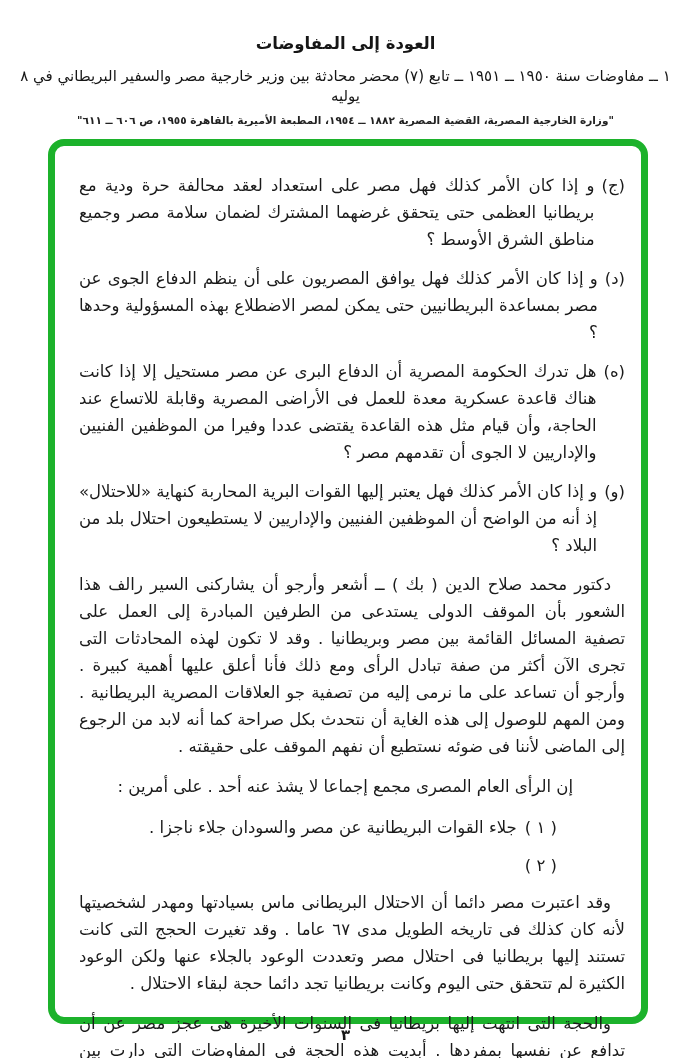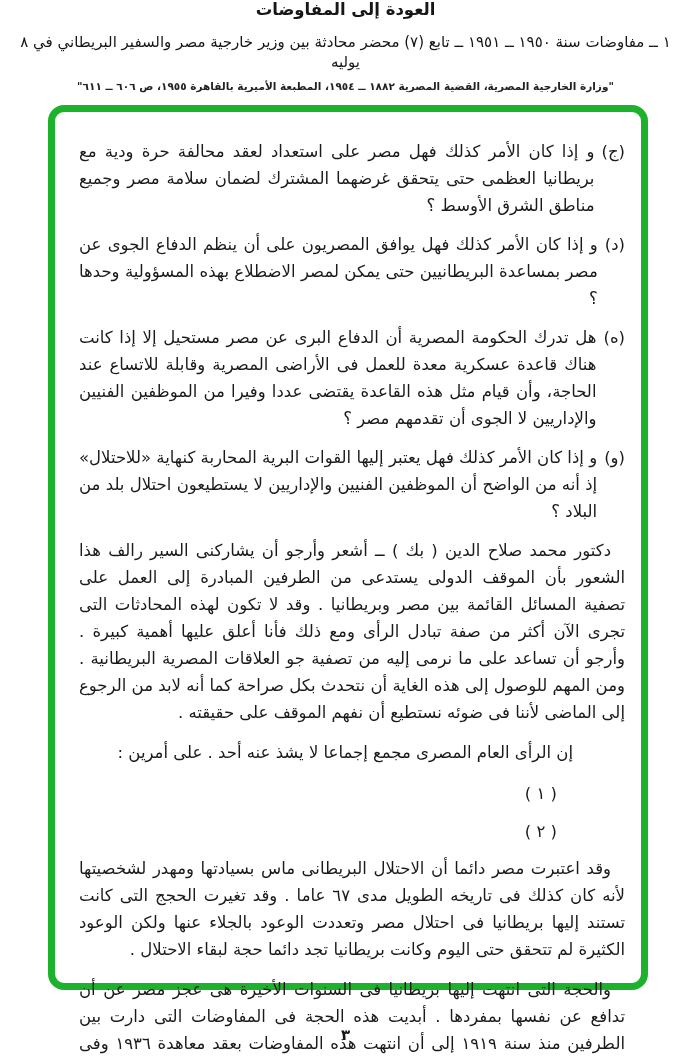--- a/index.html
+++ b/index.html
@@ -10,20 +10,21 @@
   body {
     width: 691px;
     height: 1058px;
     position: relative;
     direction: rtl;
     font-family: "DejaVu Sans", sans-serif;
     color: #161616;
     overflow: hidden;
   }
   .header {
+    padding-top: 34px;
     text-align: center;
   }
   .doc-title {
     font-size: 16.5px;
     font-weight: bold;
     letter-spacing: 0.2px;
   }
   .doc-subtitle {
     margin-top: 13px;
     padding: 0 14px;
@@ -130,20 +131,21 @@
       <span class="marker">(و)</span>
       <span class="item-text">و إذا كان الأمر كذلك فهل يعتبر إليها القوات البرية المحاربة كنهاية «للاحتلال» إذ أنه من الواضح أن الموظفين الفنيين والإداريين لا يستطيعون احتلال بلد من البلاد ؟</span>
     </div>
 
     <p class="para">دكتور محمد صلاح الدين ( بك ) ــ أشعر وأرجو أن يشاركنى السير رالف هذا الشعور بأن الموقف الدولى يستدعى من الطرفين المبادرة إلى العمل على تصفية المسائل القائمة بين مصر وبريطانيا . وقد لا تكون لهذه المحادثات التى تجرى الآن أكثر من صفة تبادل الرأى ومع ذلك فأنا أعلق عليها أهمية كبيرة . وأرجو أن تساعد على ما نرمى إليه من تصفية جو العلاقات المصرية البريطانية . ومن المهم للوصول إلى هذه الغاية أن نتحدث بكل صراحة كما أنه لابد من الرجوع إلى الماضى لأننا فى ضوئه نستطيع أن نفهم الموقف على حقيقته .</p>
 
     <p class="para para-consensus">إن الرأى العام المصرى مجمع إجماعا لا يشذ عنه أحد . على أمرين :</p>
 
     <div class="numbered-item">
       <span class="marker">( ١ )</span>
+      <span class="item-text">جلاء القوات البريطانية عن مصر والسودان جلاء ناجزا .</span>
     </div>
 
     <div class="numbered-item">
       <span class="marker">( ٢ )</span>
     </div>
 
     <p class="para">وقد اعتبرت مصر دائما أن الاحتلال البريطانى ماس بسيادتها ومهدر لشخصيتها لأنه كان كذلك فى تاريخه الطويل مدى ٦٧ عاما . وقد تغيرت الحجج التى كانت تستند إليها بريطانيا فى احتلال مصر وتعددت الوعود بالجلاء عنها ولكن الوعود الكثيرة لم تتحقق حتى اليوم وكانت بريطانيا تجد دائما حجة لبقاء الاحتلال .</p>
 
     <p class="para para-last">والحجة التى انتهت إليها بريطانيا فى السنوات الأخيرة هى عجز مصر عن أن تدافع عن نفسها بمفردها . أبديت هذه الحجة فى المفاوضات التى دارت بين الطرفين منذ سنة ١٩١٩ إلى أن انتهت هذه المفاوضات بعقد معاهدة ١٩٣٦ وفى هذه المعاهدة مادة تقول بصريح العبارة «إن وجود قوات بريطانية فى مصر ليس له صفة الاحتلال بأى حال من الأحوال» .</p>
 

